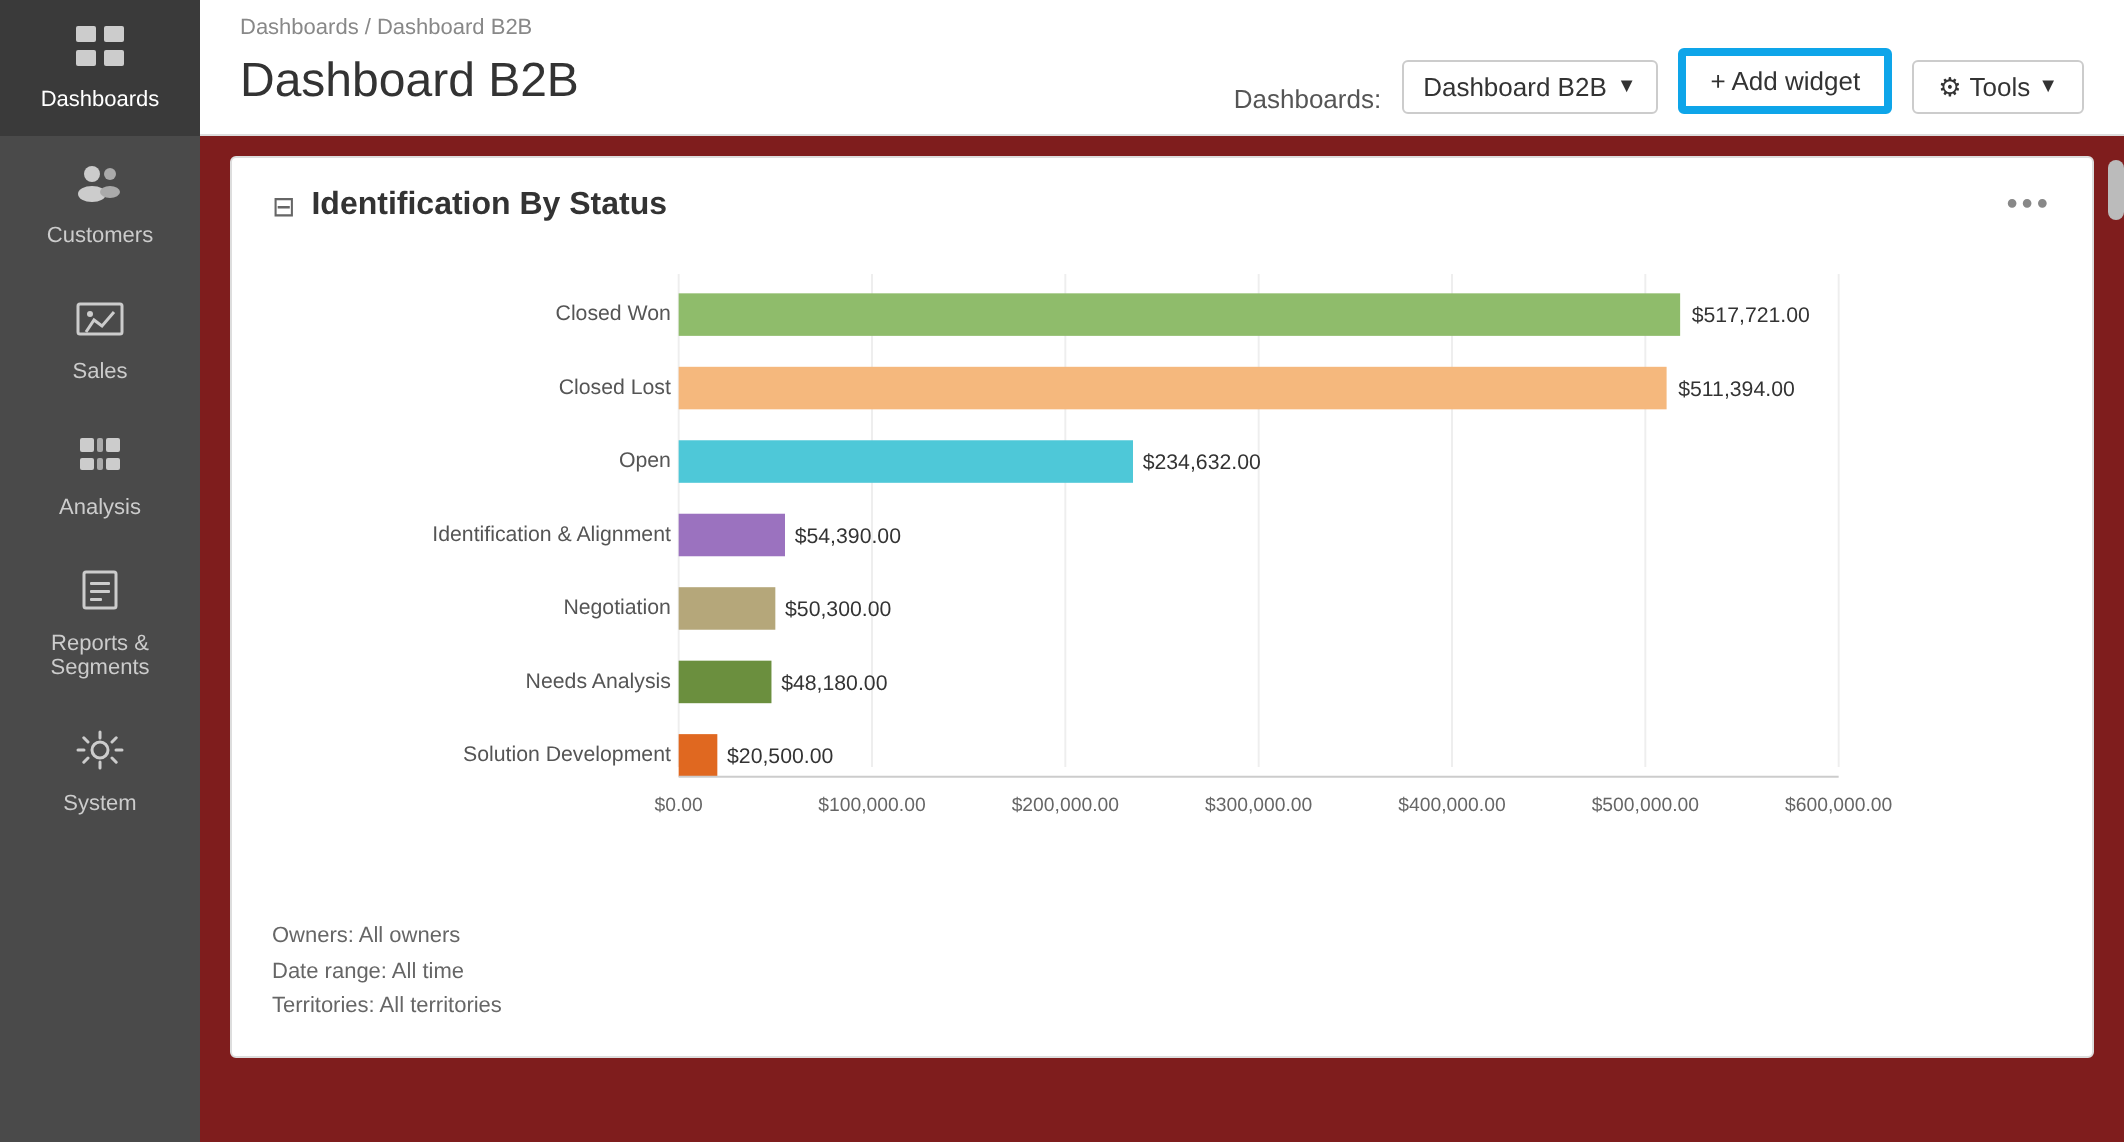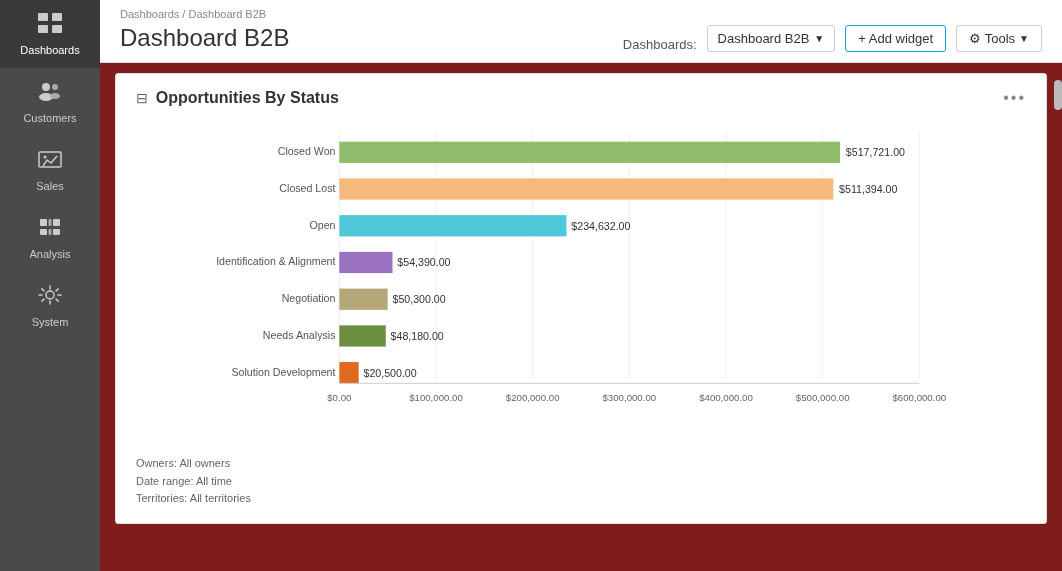--- a/index.html
+++ b/index.html
@@ -80,21 +80,21 @@
       padding: 5px 10px;
       border-radius: 3px;
       cursor: pointer;
       font-size: 13px;
       color: #333;
       display: flex;
       align-items: center;
       gap: 5px;
     }
     .add-widget-btn {
-      border: 1px solid #0ea5e9;
+      border: 4px solid #0ea5e9;
       background: #fff;
       padding: 5px 12px;
       border-radius: 3px;
       cursor: pointer;
       font-size: 13px;
       color: #333;
       display: flex;
       align-items: center;
       gap: 4px;
     }
@@ -224,20 +224,31 @@
         <rect x="16" y="3" width="7" height="7" rx="1" fill="#ccc"></rect>
         <rect x="3" y="13" width="7" height="6" rx="1" fill="#ccc"></rect>
         <rect x="16" y="13" width="7" height="6" rx="1" fill="#ccc"></rect>
         <rect x="11.5" y="3" width="3" height="7" rx="1" fill="#aaa"></rect>
         <rect x="11.5" y="13" width="3" height="6" rx="1" fill="#aaa"></rect>
       </svg>
     </span>
     <span class="sidebar-item-label">Analysis</span>
   </div>
 
+  <div class="sidebar-item">
+    <span class="sidebar-icon">
+      <svg width="26" height="22" viewBox="0 0 26 22" fill="none">
+        <rect x="5" y="2" width="16" height="18" rx="1" stroke="#ccc" stroke-width="1.5" fill="none"></rect>
+        <rect x="8" y="7" width="10" height="1.5" rx="0.5" fill="#ccc"></rect>
+        <rect x="8" y="11" width="10" height="1.5" rx="0.5" fill="#ccc"></rect>
+        <rect x="8" y="15" width="6" height="1.5" rx="0.5" fill="#ccc"></rect>
+      </svg>
+    </span>
+    <span class="sidebar-item-label">Reports &amp; Segments</span>
+  </div>
 
   <div class="sidebar-item">
     <span class="sidebar-icon">
       <svg width="26" height="22" viewBox="0 0 26 22" fill="none">
         <circle cx="13" cy="11" r="4" stroke="#ccc" stroke-width="1.5" fill="none"></circle>
         <path d="M13 2 L13 5 M13 17 L13 20 M2 11 L5 11 M21 11 L24 11 M4.9 4.9 L7 7 M19 15 L21.1 17.1 M4.9 17.1 L7 15 M19 7 L21.1 4.9" stroke="#ccc" stroke-width="1.5" stroke-linecap="round"></path>
       </svg>
     </span>
     <span class="sidebar-item-label">System</span>
   </div>
@@ -266,21 +277,21 @@
   </div>
 
   <div class="content">
 
     <div style="position:relative;">
 
       <div class="widget-card">
         <div class="widget-header">
           <div class="widget-title-row">
             <span class="widget-collapse-icon">⊟</span>
-            <span class="widget-title">Opportunities By Status</span>
+            <span class="widget-title">Identification By Status</span>
           </div>
           <span class="widget-menu-icon">•••</span>
         </div>
 
         <div class="chart-container">
           <svg class="chart-svg-area" viewBox="0 0 900 300" preserveAspectRatio="xMidYMid meet">
 
             <line x1="200" y1="0" x2="200" y2="255" stroke="#eee" stroke-width="1"></line>
             <line x1="300" y1="0" x2="300" y2="255" stroke="#eee" stroke-width="1"></line>
             <line x1="400" y1="0" x2="400" y2="255" stroke="#eee" stroke-width="1"></line>

